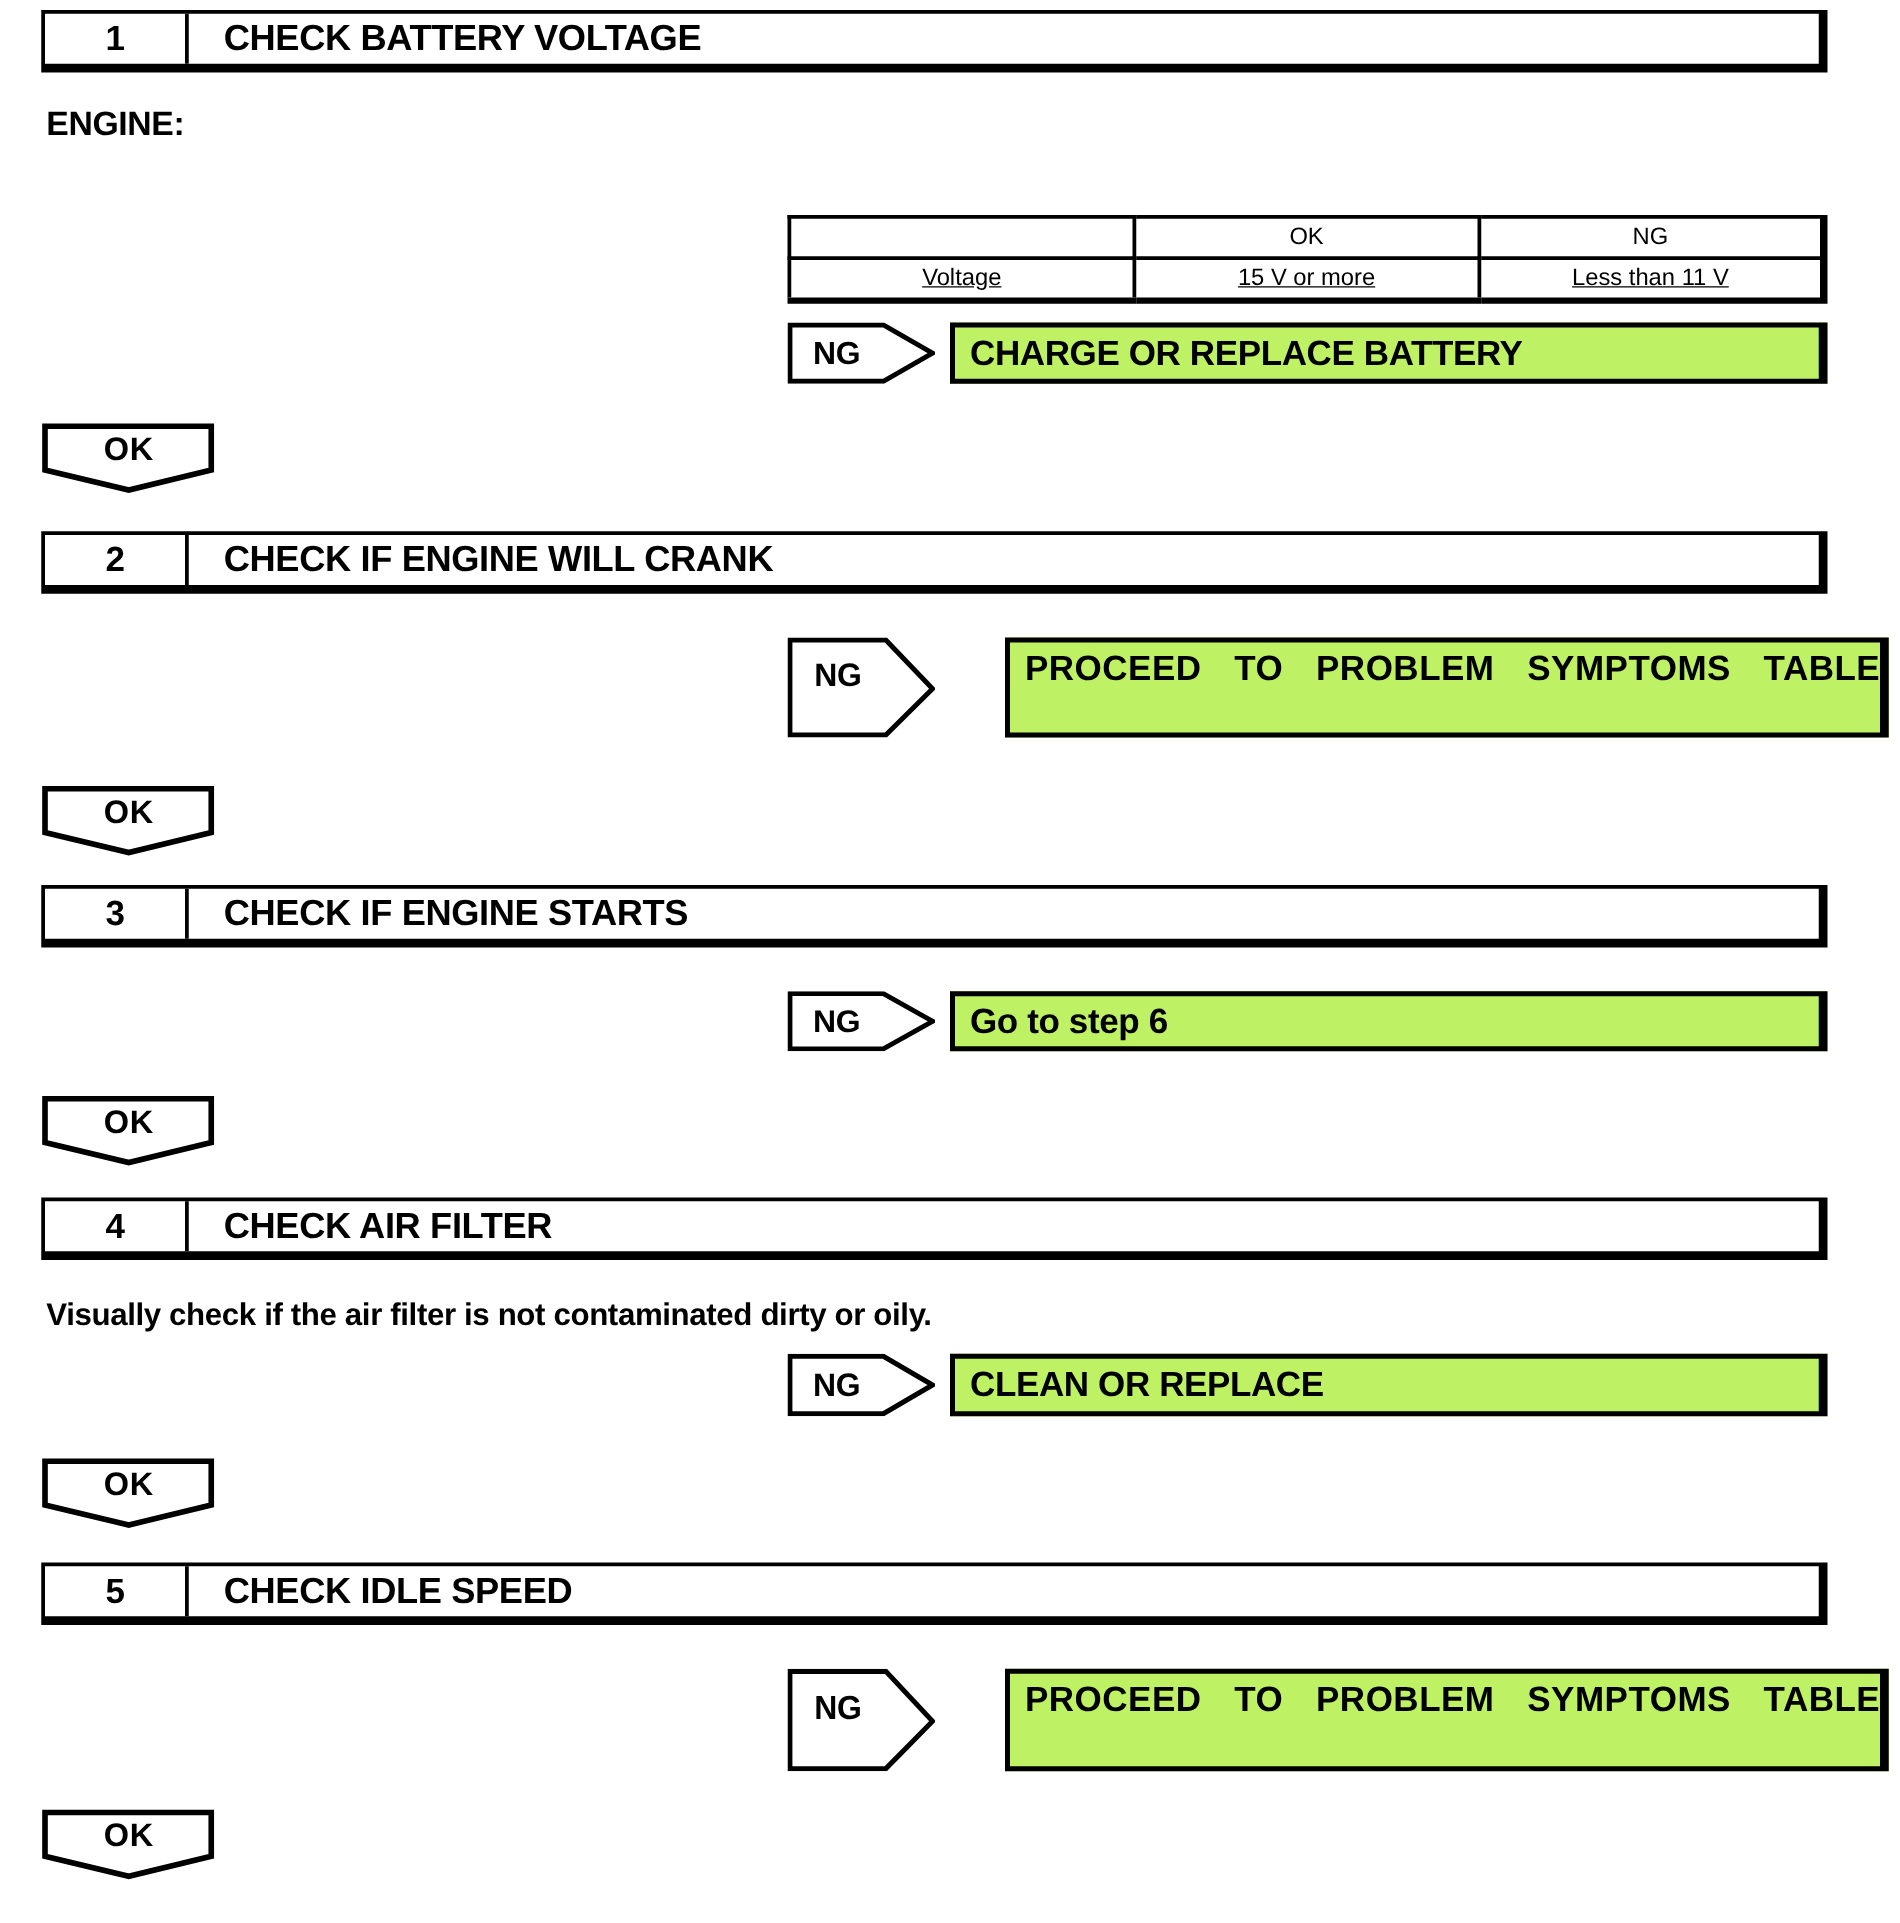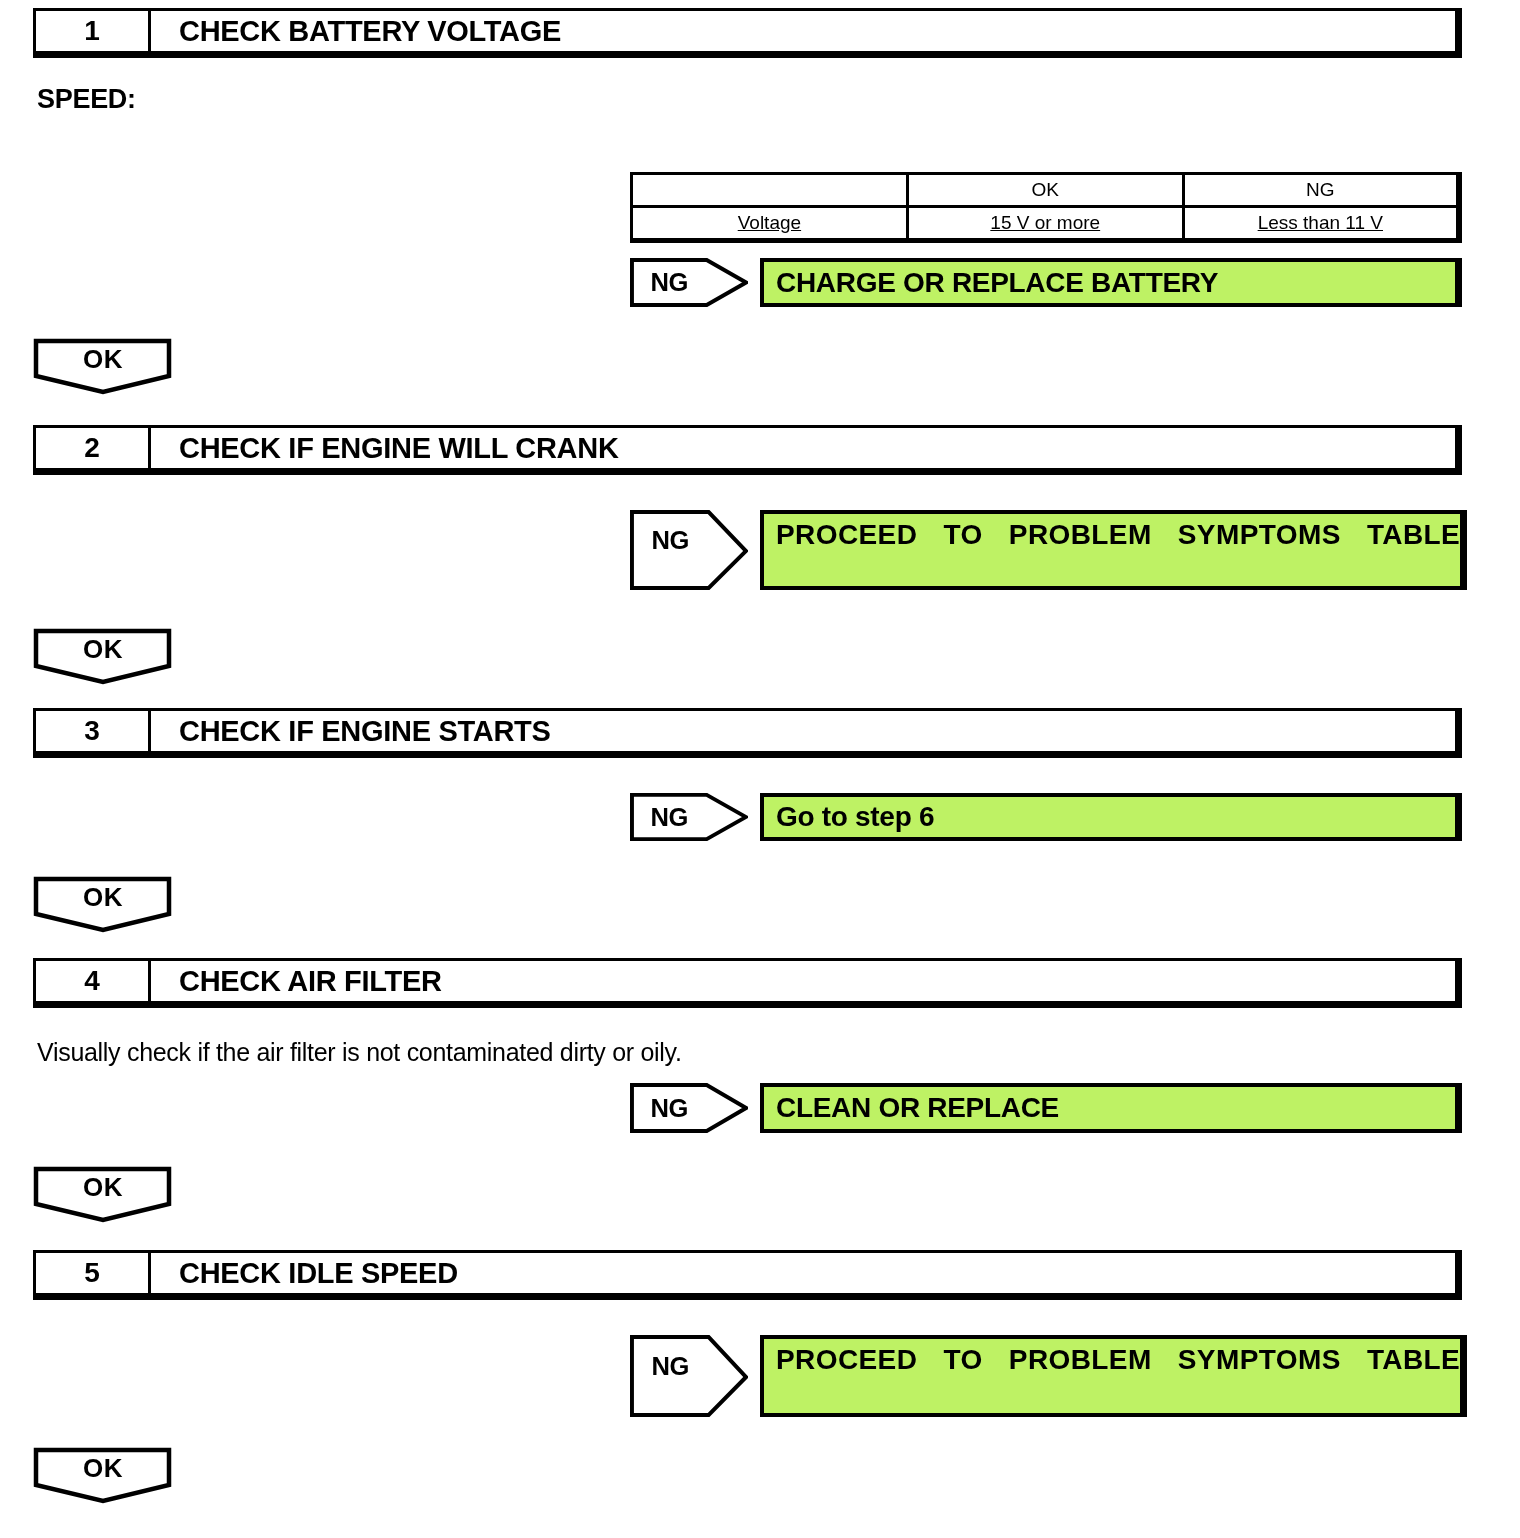--- a/index.html
+++ b/index.html
@@ -8,53 +8,53 @@
 
   
   .step-header{position:absolute;left:33px;width:1429px;height:50px;box-sizing:border-box;
     border:3px solid #000;border-bottom-width:7px;border-right-width:7px;background:#fff;display:flex;}
   .step-num{width:112px;flex:0 0 112px;border-right:3px solid #000;display:flex;align-items:center;justify-content:center;
     font-weight:bold;font-size:28px;}
   .step-title{flex:1;display:flex;align-items:center;padding-left:28px;font-weight:bold;font-size:29px;white-space:nowrap;}
 
   
   .txt-bold{position:absolute;left:37px;font-weight:bold;font-size:27px;white-space:nowrap;}
-  .txt-reg{position:absolute;left:37px;font-weight:normal;font-size:25px;white-space:nowrap;}
+  .txt-reg{position:absolute;left:37px;font-weight:bold;font-size:25px;white-space:nowrap;}
 
   
   .vtable{position:absolute;left:630px;top:172px;width:832px;border-collapse:collapse;table-layout:fixed;background:#fff;}
   .vtable td{border:3px solid #000;height:30px;text-align:center;vertical-align:middle;
     font-size:19px;font-weight:normal;padding:0;letter-spacing:0;}
   .vtable tr td:last-child{border-right-width:6px;}
   .vtable tr:last-child td{border-bottom-width:5px;text-decoration:underline;}
 
   
   .ng-row{position:absolute;left:630px;width:832px;display:flex;}
   .ng-arrow{flex:0 0 118px;margin-right:12px;height:100%;}
   .ng-arrow text{font-family:"Liberation Sans", sans-serif;font-weight:bold;font-size:26px;}
   .action-box{flex:1;box-sizing:border-box;border:4px solid #000;border-right-width:7px;background:#bef264;
     display:flex;align-items:center;padding-left:12px;font-weight:bold;font-size:28px;white-space:nowrap;}
   .action-box.top{align-items:flex-start;padding-top:5px;}
-  .action-box.wide{word-spacing:18px;letter-spacing:0.4px;}
+  .action-box.wide{word-spacing:18px;letter-spacing:0.4px;margin-left:44px;}
 
   
   .ok-flag{position:absolute;left:33px;width:140px;height:58px;}
   .ok-flag text{font-family:"Liberation Sans", sans-serif;font-weight:bold;font-size:26px;letter-spacing:0.5px;}
 </style>
 </head>
 <body>
 
 <div id="page">
 
   <div class="step-header" style="top:8px">
     <div class="step-num">1</div>
     <div class="step-title">CHECK BATTERY VOLTAGE</div>
   </div>
 
-  <div class="txt-bold" style="top:84px">SPEED:</div>
+  <div class="txt-bold" style="top:84px">ENGINE:</div>
 
   <table class="vtable">
     <tbody>
         <tr>
       <td></td>
       <td>OK</td>
       <td>NG</td>
     </tr>
     <tr>
       <td>Voltage</td>

